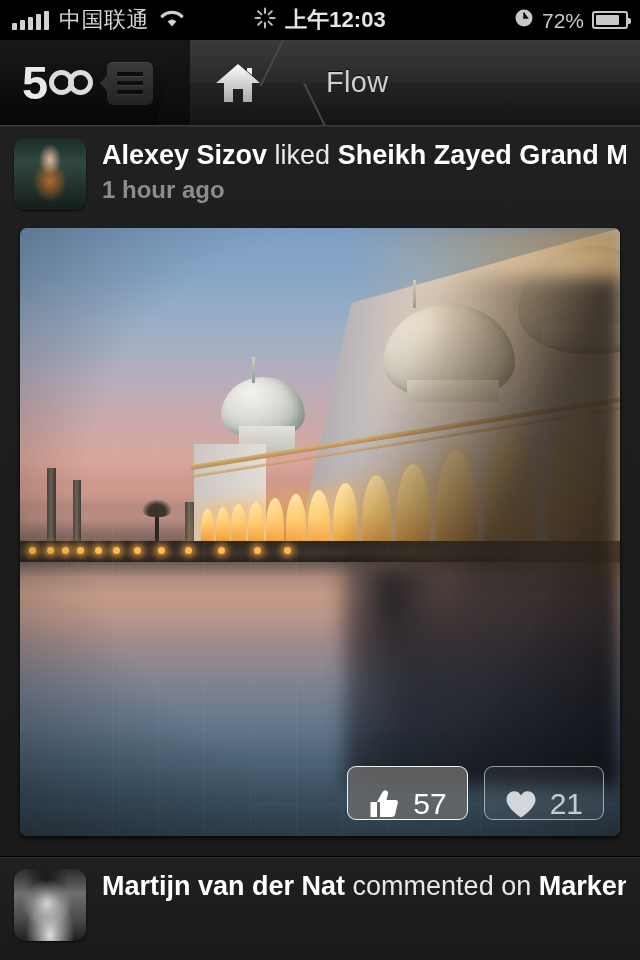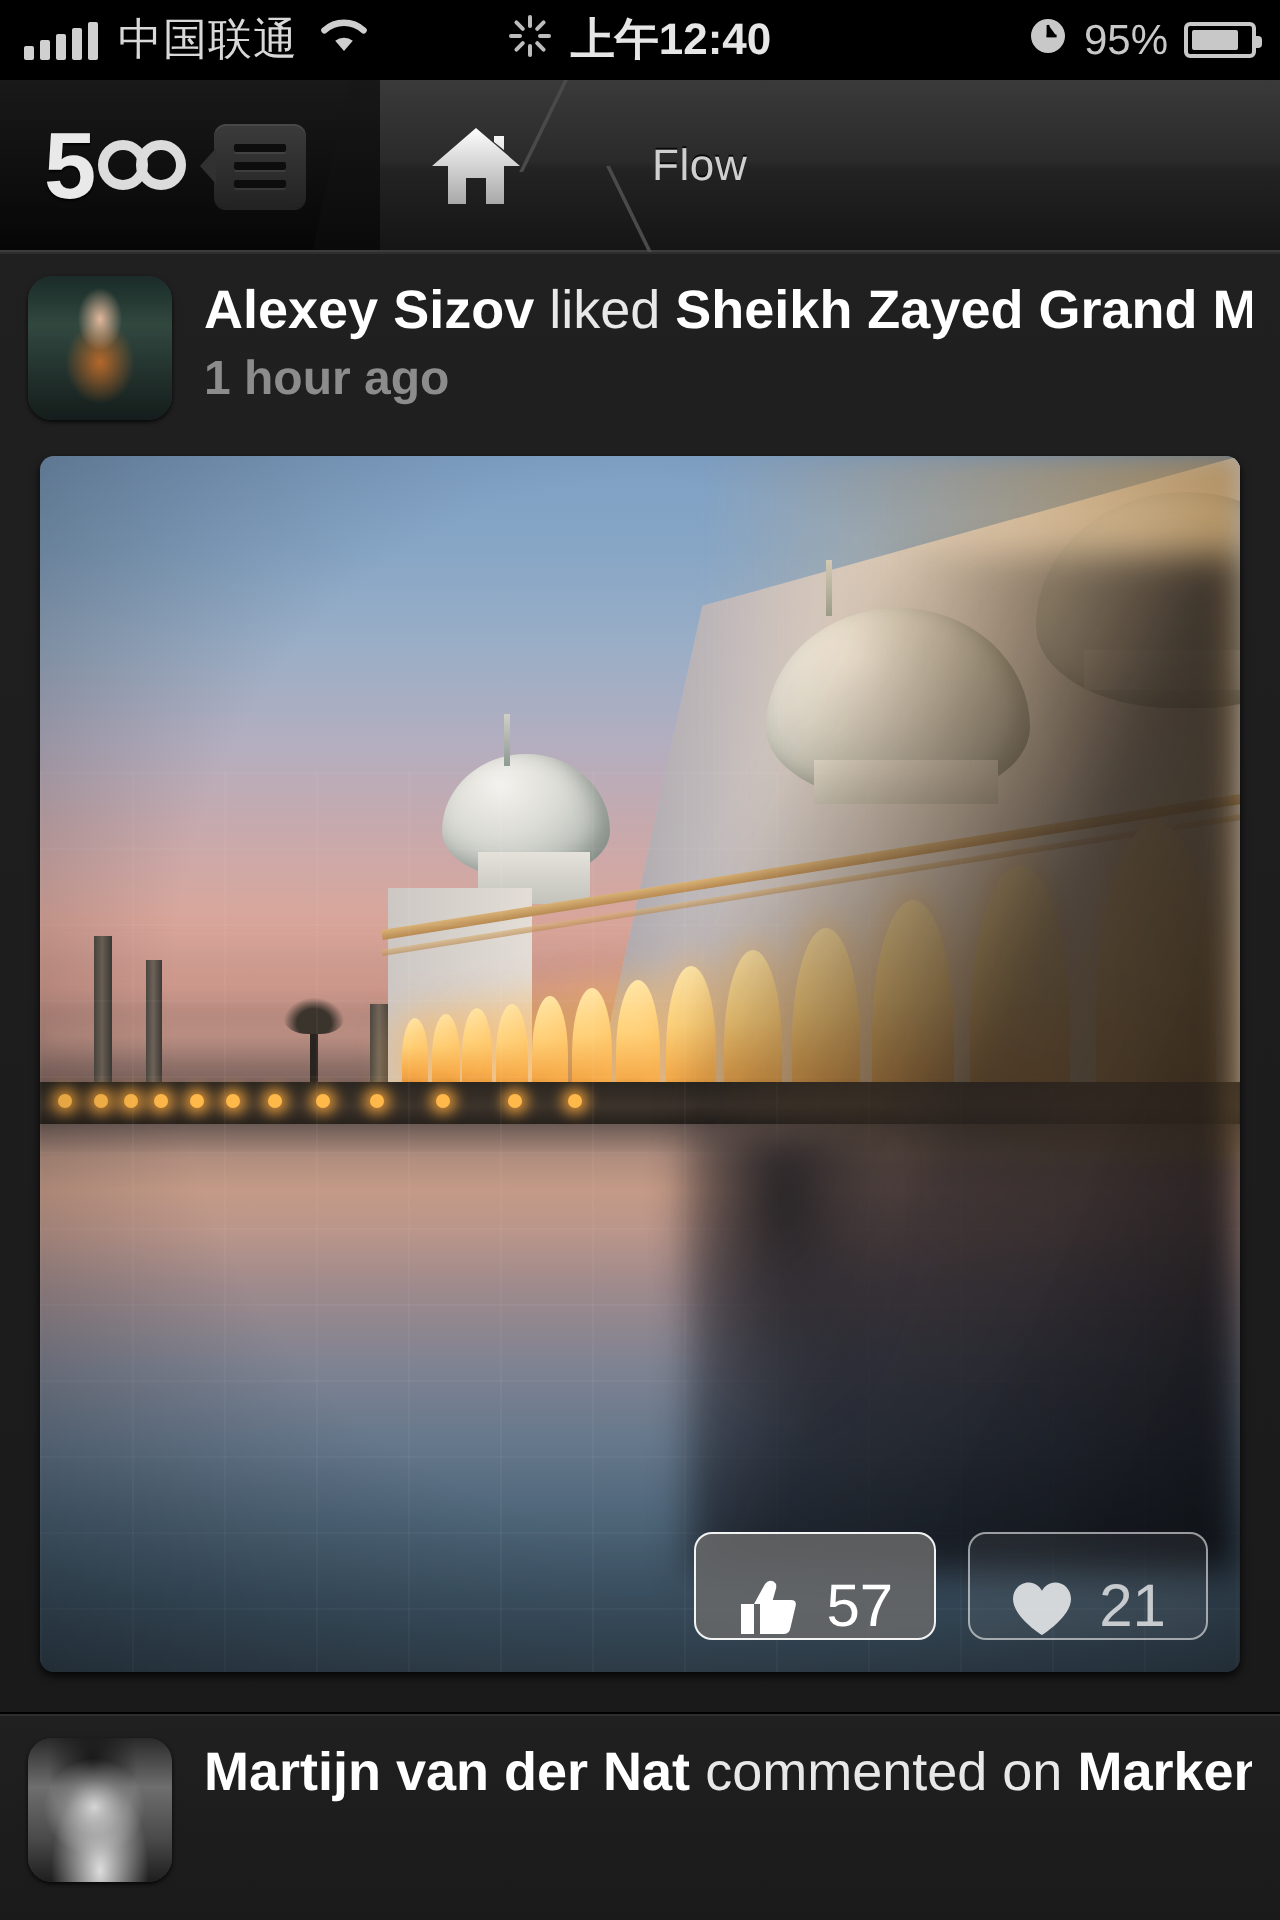--- a/index.html
+++ b/index.html
@@ -218,21 +218,21 @@
   .crumb-sep::after {
     content: "";
     position: absolute;
     top: 43px; left: 21px;
     width: 2px; height: 46px;
     background: #4a4a4a;
     transform: skewX(26deg);
     transform-origin: top left;
   }
   .crumb-title {
-    font-size: 22px;
+    font-size: 29px;
     color: #cfcfcf;
     letter-spacing: .3px;
     text-shadow: 0 -1px 0 rgba(0,0,0,.8);
     margin-left: 12px;
   }
 
   
   .feed { background: #1c1c1c; }
   .feed-cell {
     position: relative;
@@ -527,33 +527,33 @@
             <line x1="11" y1="16" x2="11" y2="20.5"></line>
             <line x1="1.5" y1="11" x2="6" y2="11"></line>
             <line x1="16" y1="11" x2="20.5" y2="11"></line>
             <line x1="4.2" y1="4.2" x2="7.4" y2="7.4"></line>
             <line x1="14.6" y1="14.6" x2="17.8" y2="17.8"></line>
             <line x1="17.8" y1="4.2" x2="14.6" y2="7.4"></line>
             <line x1="7.4" y1="14.6" x2="4.2" y2="17.8"></line>
           </g>
         </svg>
       </span>
-      <span class="clock-time">上午12:40</span>
+      <span class="clock-time">上午12:03</span>
     </div>
 
     <div class="sb-right">
       <span>
         <svg width="20" height="20" viewBox="0 0 20 20">
           <circle cx="10" cy="10" r="8.5" fill="#c8c8c8"></circle>
           <path d="M10 4.2 L10 10 L14.2 10 L14.2 10 Z" fill="#000"></path>
           <rect x="9.3" y="4.5" width="1.4" height="6" fill="#000"></rect>
           <rect x="9.3" y="9.3" width="5" height="1.4" fill="#000"></rect>
         </svg>
       </span>
-      <span class="battery-pct">95%</span>
+      <span class="battery-pct">72%</span>
       <span class="battery">
           <span style="width: 72%;"></span>
         </span>
     </div>
   </div>
 
   <div class="navbar">
     <div class="logo-block">
       <div class="logo-500">
         <span class="logo-five">5</span>

